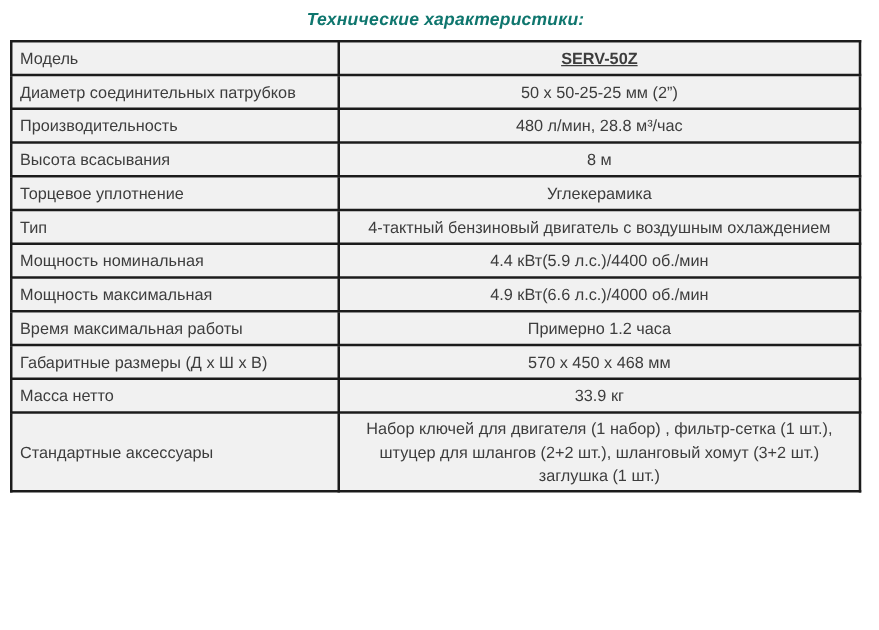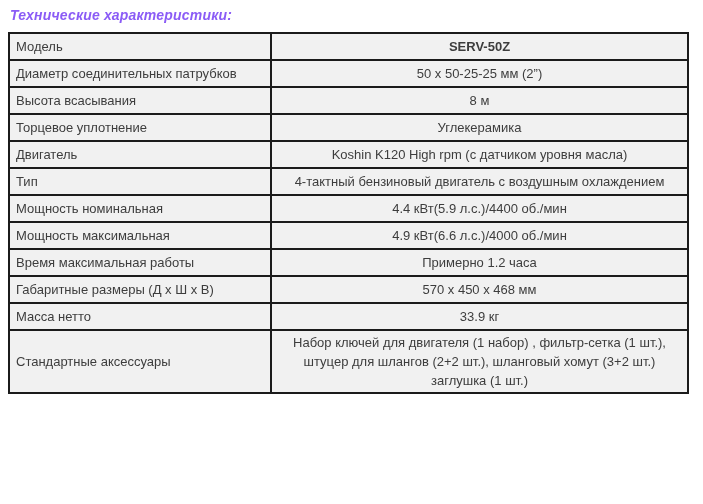--- a/index.html
+++ b/index.html
@@ -14,23 +14,24 @@
     .page {
       width: 703px;
       height: 504px;
       background: #ffffff;
       box-sizing: border-box;
     }
     .title {
       font-weight: bold;
       font-style: italic;
       font-size: 14px;
-      color: #8b5cf6;
+      color: #0f766e;
       padding: 7px 0 0 10px;
       letter-spacing: 0.2px;
+      text-align: center;
     }
     table.specs {
       border-collapse: collapse;
       margin: 9px 0 0 8px;
       width: 681px;
       table-layout: fixed;
     }
     table.specs td {
       border: 2px solid #1b1b1b;
       background: #f1f1f1;
@@ -46,49 +47,50 @@
       text-align: left;
       padding: 1px 4px 1px 6px;
       white-space: nowrap;
     }
     td.spec-value {
       text-align: center;
       padding: 2px 10px;
     }
     td.spec-value.bold {
       font-weight: bold;
+      text-decoration: underline;
     }
   </style>
 </head>
 <body>
 
 <div class="page">
   <div class="title">Технические характеристики:</div>
 
   <table class="specs">
     <tbody id="specs-body">
         <tr>
           <td class="spec-label">Модель</td>
           <td class="spec-value bold">SERV-50Z</td>
         </tr>
         <tr>
           <td class="spec-label">Диаметр соединительных  патрубков</td>
           <td class="spec-value">50 x 50-25-25 мм (2”)</td>
         </tr>
         <tr>
+          <td class="spec-label">Производительность</td>
+          <td class="spec-value">480 л/мин, 28.8 м³/час</td>
+        </tr>
+        <tr>
           <td class="spec-label">Высота всасывания</td>
           <td class="spec-value">8 м</td>
         </tr>
         <tr>
           <td class="spec-label">Торцевое уплотнение</td>
           <td class="spec-value">Углекерамика</td>
-        </tr>
-        <tr>
-          <td class="spec-label">Двигатель</td>
-          <td class="spec-value">Koshin K120 High rpm (с датчиком уровня масла)</td>
         </tr>
         <tr>
           <td class="spec-label">Тип</td>
           <td class="spec-value">4-тактный бензиновый двигатель с воздушным охлаждением</td>
         </tr>
         <tr>
           <td class="spec-label">Мощность номинальная</td>
           <td class="spec-value">4.4 кВт(5.9 л.с.)/4400 об./мин</td>
         </tr>
         <tr>

